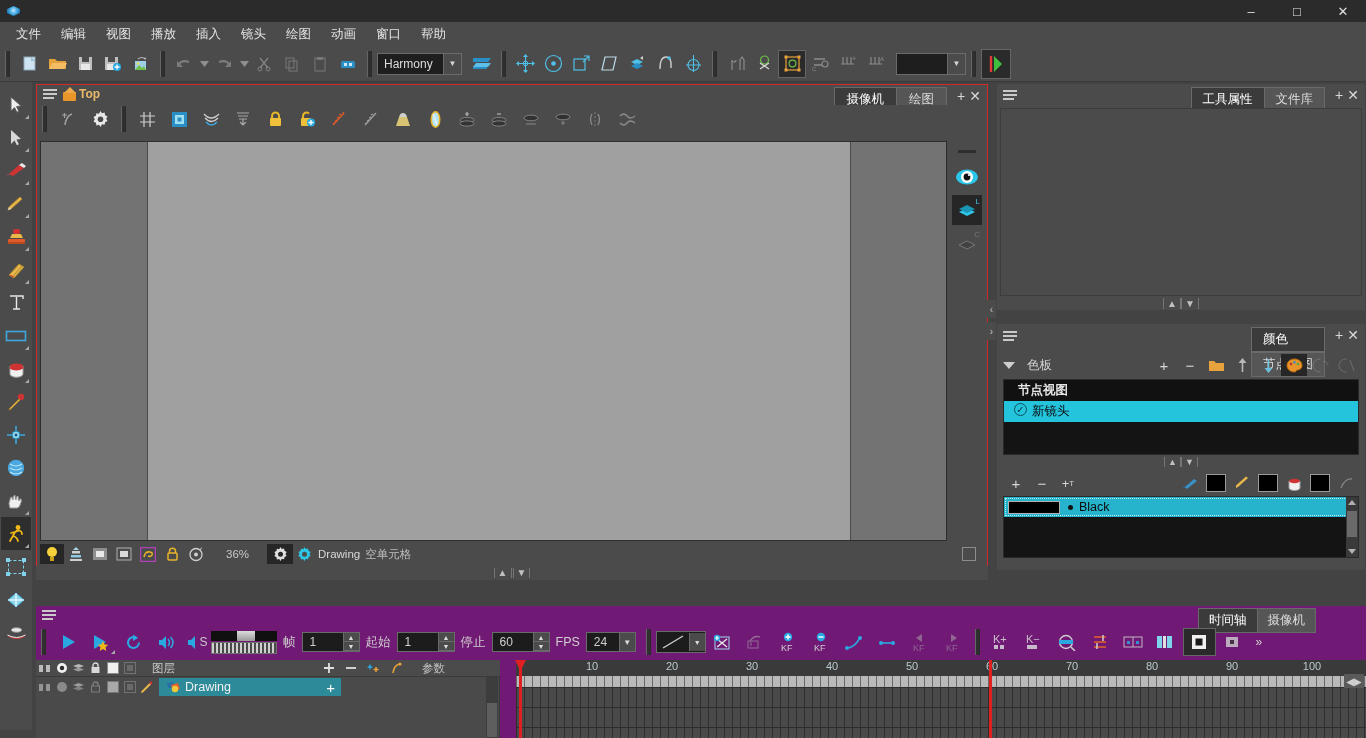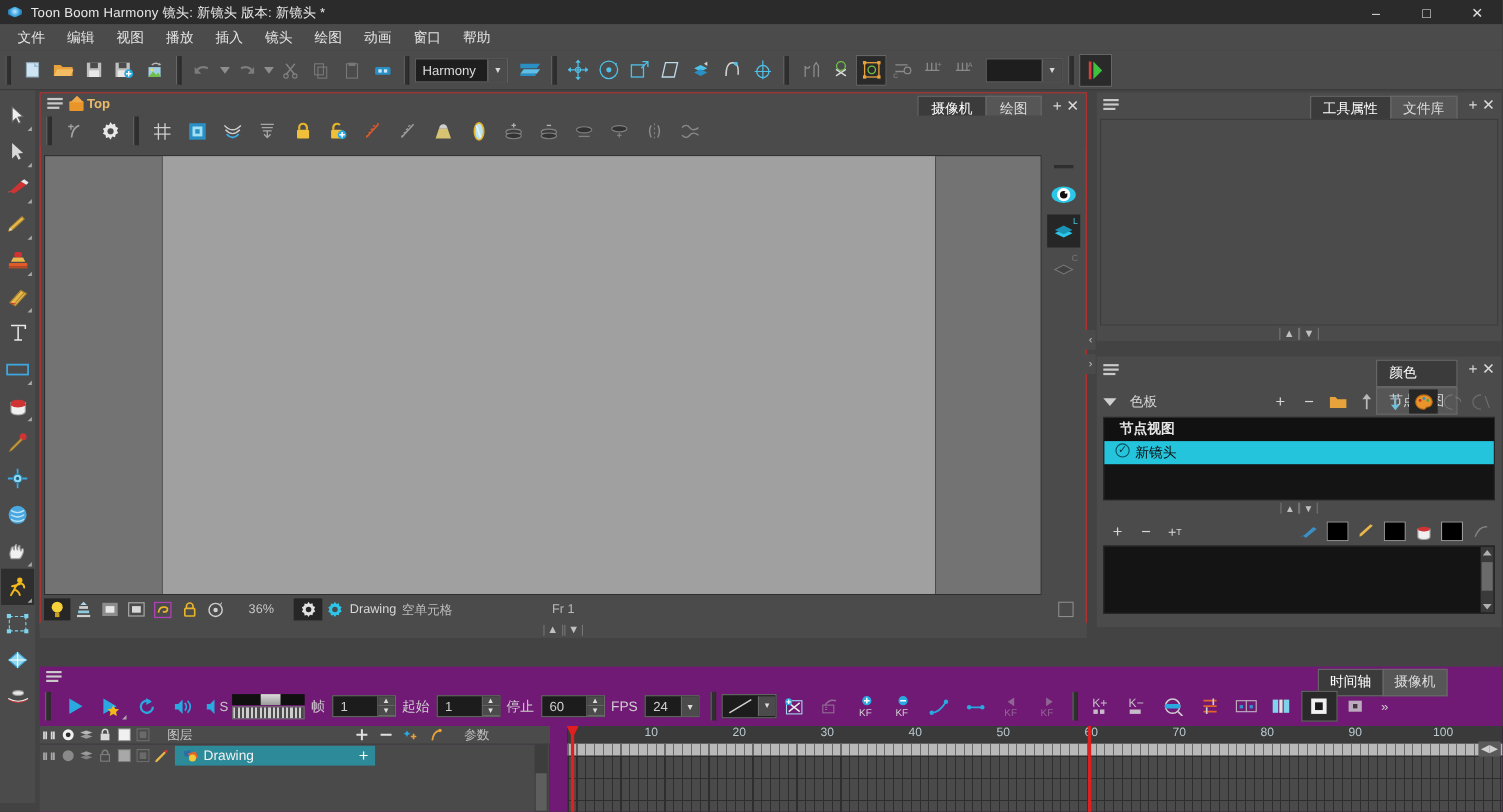--- a/index.html
+++ b/index.html
@@ -288,21 +288,20 @@
 </style>
 </head>
 <body>
 
 <div class="app">
 
   <div class="titlebar">
     <div class="tb-icon">
         <div class="d1"></div>
       </div>
-    <div class="title">Toon Boom Harmony 镜头: 新镜头 版本: 新镜头 *</div>
     <div class="wincontrols">
       <div>–</div>
       <div>□</div>
       <div class="close">✕</div>
     </div>
   </div>
 
   <div class="menubar">
     <span>文件</span>
     <span>编辑</span>
@@ -875,21 +874,20 @@
       </div>
       <div class="sbtn" style="width:22px;position:relative">
         <svg width="17" height="17" viewBox="0 0 17 17">
             <path d="M8.5 1l1.3 2 2.3-.5.4 2.3 2.1 1.1-1.1 2 1.1 2-2.1 1.1-.4 2.3-2.3-.5L8.5 15 7.2 13l-2.3.5-.4-2.3L2.4 10.1l1.1-2-1.1-2 2.1-1.1.4-2.3 2.3.5z" fill="#2cc6e8"></path>
             <circle cx="8.5" cy="8.2" r="2.5" fill="#4b4b4b"></circle>
           </svg>
         <i class="corner" style="border-bottom-color:#c0c0c0"></i>
       </div>
       <span style="margin-left:3px;color:#d8d8d8">Drawing</span>
       <span style="margin-left:5px;color:#bdbdbd">空单元格</span>
-      <span class="frlabel">Fr 1</span>
       <span class="emptybox"></span>
     </div>
   </div>
 
   <div class="splitter-h">
     <span>▲</span>
     <span>▼</span>
   </div>
 
   <div class="vhandle" style="top:300px; height:18px;">
@@ -1020,20 +1018,25 @@
       </div>
       <div class="chip"></div>
       <div class="pbtn" style="opacity:.6">
         <svg width="17" height="15" viewBox="0 0 17 15">
             <path d="M3 12 q4-10 11-9" stroke="#a8a8a8" fill="none" stroke-width="1.3"></path>
           </svg>
       </div>
     </div>
 
     <div class="collist">
+      <div class="colrow sel">
+        <span class="sw" style="background:#000000"></span>
+        <span class="dot"></span>
+        <span class="nm">Black</span>
+      </div>
       <div class="colscroll">
         <i class="ar up"></i>
         <div class="thumb"></div>
         <i class="ar dn"></i>
       </div>
     </div>
   </div>
 
   <div class="bottompanel">
     <div class="bp-head">

